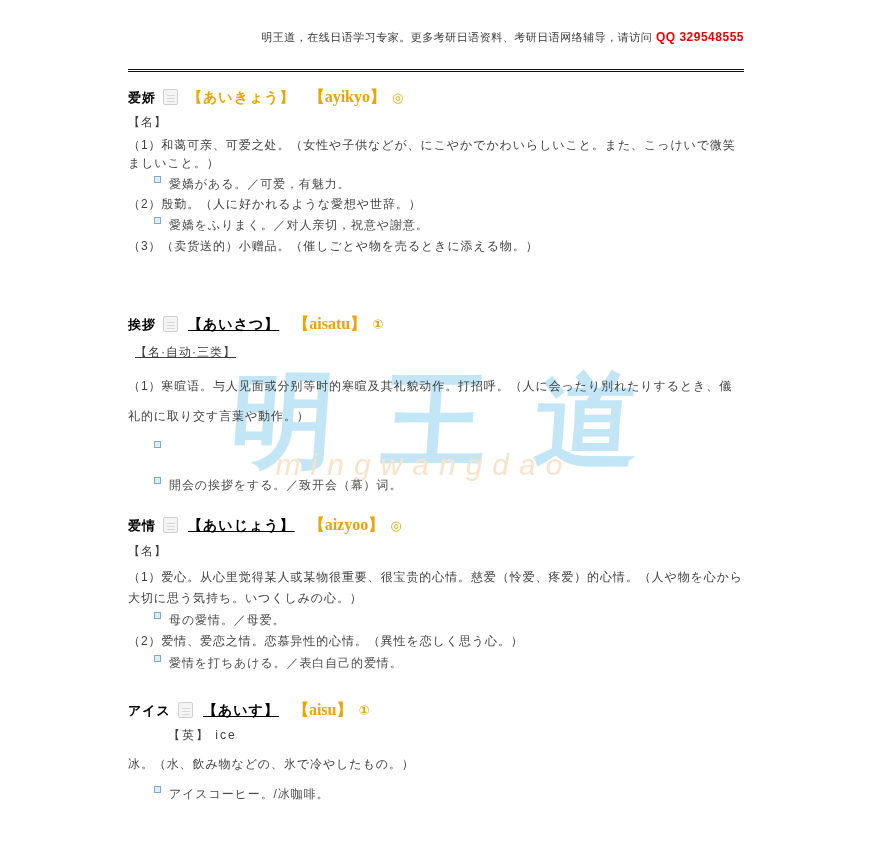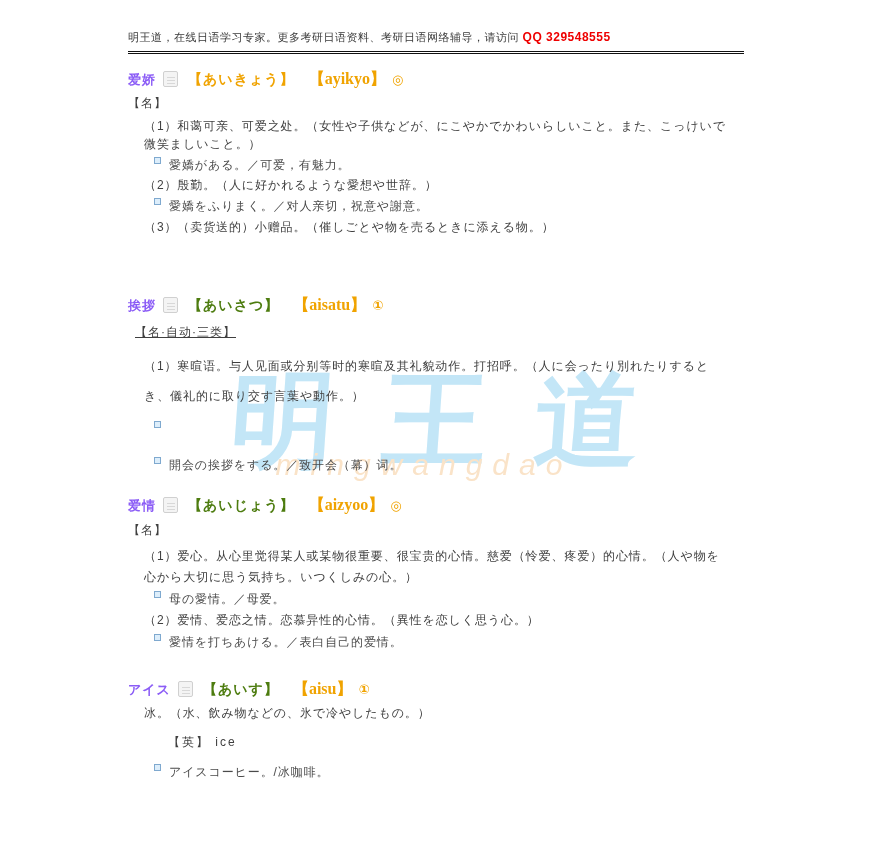--- a/index.html
+++ b/index.html
@@ -21,50 +21,50 @@
   .watermark-sub {
     position:absolute; top:448px; left:144px; width:560px;
     text-align:center; font-size:30px; font-style:italic;
     color:#fae3c8; letter-spacing:10px; z-index:0;
   }
 
   .content { position:absolute; left:128px; top:30px; width:616px; z-index:1; }
 
   
   .doc-header {
-    font-size:11px; color:#3a3a3a;
-    padding-bottom:6px; border-bottom:3px double #111;
+    text-align:right; font-size:11px; color:#3a3a3a;
+    padding-bottom:24px; border-bottom:3px double #111;
     letter-spacing:0.5px;
   }
   .doc-header .qq { color:#ee0000; font-weight:bold; font-size:12px; }
 
   
   .entries { margin-top:16px; }
   .entry { position:relative; }
   .entry-head { font-size:13px; line-height:18px; margin-bottom:5px; white-space:nowrap; }
-  .headword { color:#8b5cf6; font-weight:bold; letter-spacing:1px; }
+  .headword { color:#000000; font-weight:bold; letter-spacing:1px;font-family:Liberation Mono, monospace; }
   .doc-icon {
     display:inline-block; width:15px; height:16px; background:#f4f4f4;
     border:1px solid #d0d0d0; border-radius:2px; vertical-align:-3px;
     margin:0 10px 0 7px; position:relative;
   }
   .doc-icon i {
     position:absolute; left:3px; top:5px; width:8px; height:1px;
     background:#d8d8d8; box-shadow:0 3px 0 #d8d8d8, 0 6px 0 #d8d8d8;
   }
   .kana { font-weight:bold; font-size:14px; margin-right:14px; letter-spacing:1px;text-align:center; }
-  .kana.red { color:#4d7c0f; }
+  .kana.red { color:#000000;text-decoration:underline; }
   .kana.orange { color:#f0a300; }
   .romaji { color:#f0a300; font-weight:bold; font-size:16px;
             font-family:Liberation Serif, serif; }
   .accent { color:#f0a300; font-weight:bold; font-size:13px; margin-left:6px; }
 
   .block { font-size:12px; color:#3f3f3f; letter-spacing:0.9px; line-height:1.55; }
   .block.pos { margin:2px 0 4px; letter-spacing:1px; }
-  .block.sense, .block.def { margin:2px 16px; }
+  .block.sense, .block.def { margin:2px 0; }
   .block.english { margin:4px 0 4px 40px; letter-spacing:2px; }
   .block.example { margin:2px 0 2px 26px; color:#4a4a4a; }
   .ex-icon {
     display:inline-block; width:7px; height:7px; background:#ddeefb;
     border:1px solid #7fa9cf; margin-right:8px; vertical-align:5px;
   }
 
   
   .entry-1 { margin-top:0; }
   .entry-2 { margin-top:60px; }
@@ -111,20 +111,20 @@
         <div class="entry entry-3">
           <div class="entry-head"><span class="headword">爱情</span><span class="doc-icon"><i></i></span><span class="kana red">【あいじょう】</span><span class="romaji">【aizyoo】</span><span class="accent">◎</span></div>
           <div class="block pos">【名】</div>
           <div class="block sense">（1）爱心。从心里觉得某人或某物很重要、很宝贵的心情。慈爱（怜爱、疼爱）的心情。（人や物を心から大切に思う気持ち。いつくしみの心。）</div>
           <div class="block example"><span class="ex-icon"></span><span>母の愛情。／母爱。</span></div>
           <div class="block sense">（2）爱情、爱恋之情。恋慕异性的心情。（異性を恋しく思う心。）</div>
           <div class="block example"><span class="ex-icon"></span><span>愛情を打ちあける。／表白自己的爱情。</span></div>
         </div>
         <div class="entry entry-4">
           <div class="entry-head"><span class="headword">アイス</span><span class="doc-icon"><i></i></span><span class="kana red">【あいす】</span><span class="romaji">【aisu】</span><span class="accent">①</span></div>
+          <div class="block english">【英】 ice</div>
           <div class="block def">冰。（水、飲み物などの、氷で冷やしたもの。）</div>
-          <div class="block english">【英】 ice</div>
           <div class="block example"><span class="ex-icon"></span><span>アイスコーヒー。/冰咖啡。</span></div>
         </div>
       </div>
 
   </div>
 </div>
 
 </body></html>

